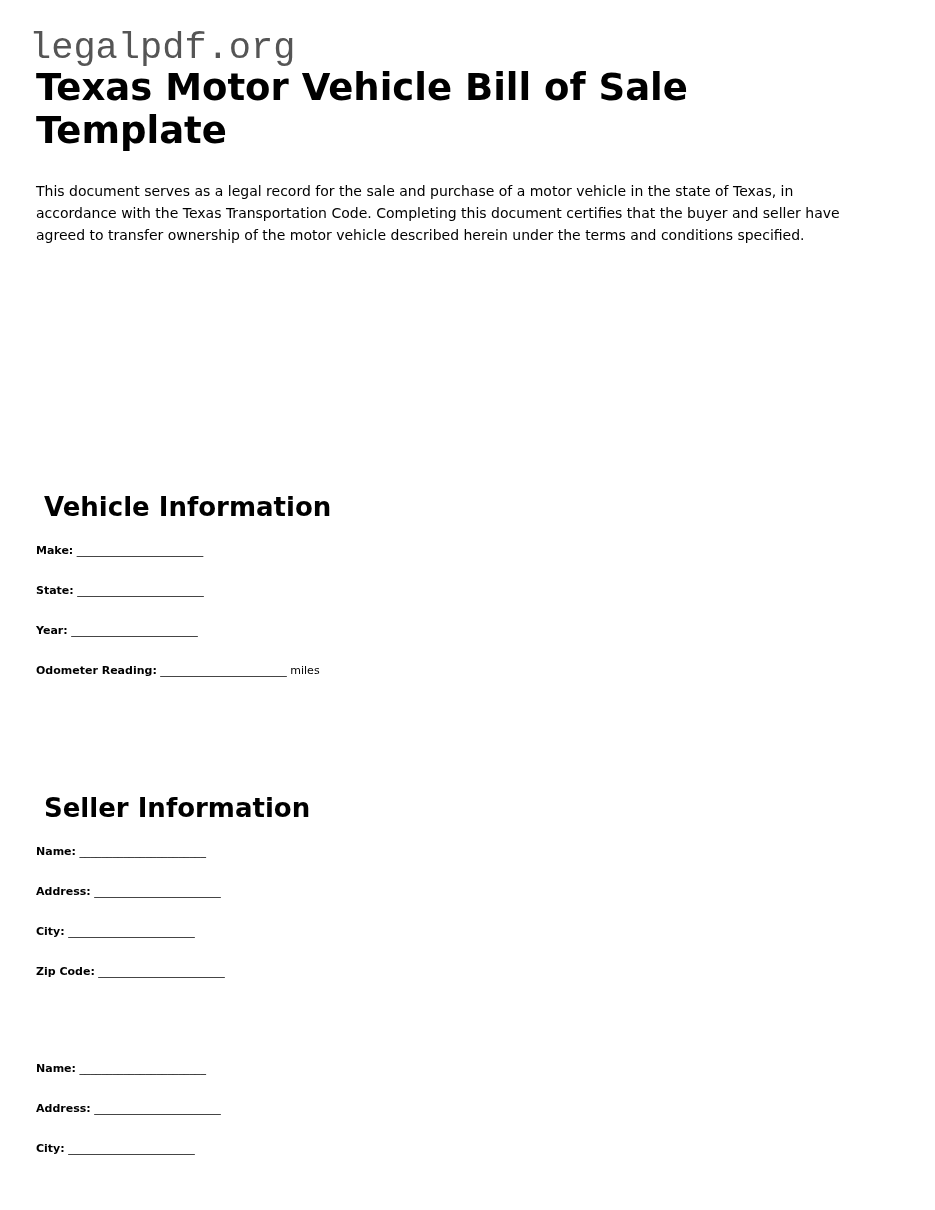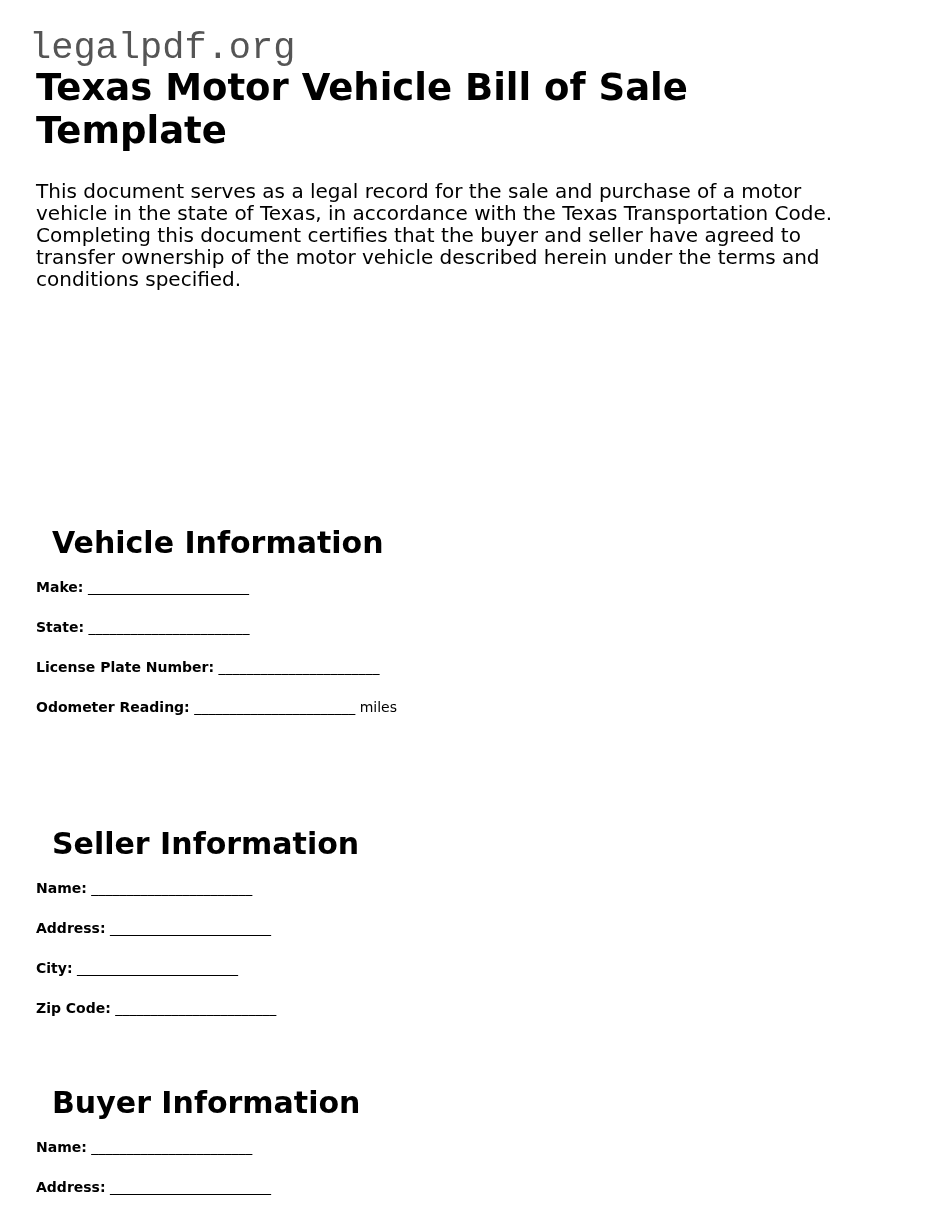--- a/index.html
+++ b/index.html
@@ -34,42 +34,42 @@
       width: 840px;
     }
     h1 {
       margin: 0;
       font-family: "DejaVu Sans", sans-serif;
       font-weight: bold;
       font-size: 37px;
       line-height: 43px;
     }
     .intro {
-      margin: 28px 0 0 0;
-      font-size: 20px;
+      margin: 28px 0 16px 0;
+      font-size: 14px;
       line-height: 22px;
       width: 840px;
     }
     h2 {
-      margin: 16px;
+      margin: 8px;
       font-weight: bold;
-      font-size: 30px;
+      font-size: 26px;
       line-height: 34px;
     }
     .section {
       margin-top: 0;
     }
     .sec-vehicle { position: absolute; top: 220px; left: 0; }
     .sec-seller  { position: absolute; top: 521px; left: 0; }
     .sec-buyer   { position: absolute; top: 780px; left: 0; }
     .fields {
       margin-top: 16px;
     }
     .field {
-      font-size: 14px;
+      font-size: 11px;
       line-height: 22px;
       height: 40px;
       white-space: nowrap;
     }
     .field .label {
       font-weight: bold;
     }
     .field .blank {
       font-weight: normal;
     }
@@ -93,21 +93,21 @@
       <div class="fields">
         <div class="field">
           <span class="label">Make:</span>
           <span class="blank">_______________________</span>
         </div>
         <div class="field">
           <span class="label">State:</span>
           <span class="blank">_______________________</span>
         </div>
         <div class="field">
-          <span class="label">License Plate Number:</span>
+          <span class="label">Year:</span>
           <span class="blank">_______________________</span>
         </div>
         <div class="field">
           <span class="label">Odometer Reading:</span>
           <span class="blank">_______________________</span>
           <span class="suffix">miles</span>
         </div>
       </div>
     </div>
 
@@ -127,21 +127,20 @@
           <span class="blank">_______________________</span>
         </div>
         <div class="field">
           <span class="label">Zip Code:</span>
           <span class="blank">_______________________</span>
         </div>
       </div>
     </div>
 
     <div class="section sec-buyer">
-      <h2>Buyer Information</h2>
       <div class="fields">
         <div class="field">
           <span class="label">Name:</span>
           <span class="blank">_______________________</span>
         </div>
         <div class="field">
           <span class="label">Address:</span>
           <span class="blank">_______________________</span>
         </div>
         <div class="field">

